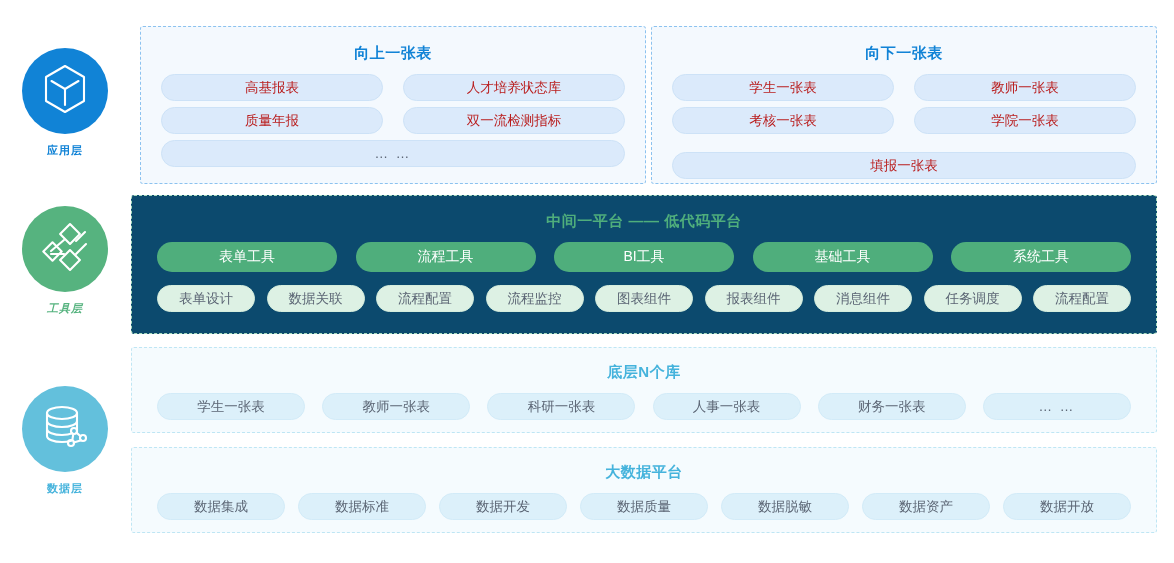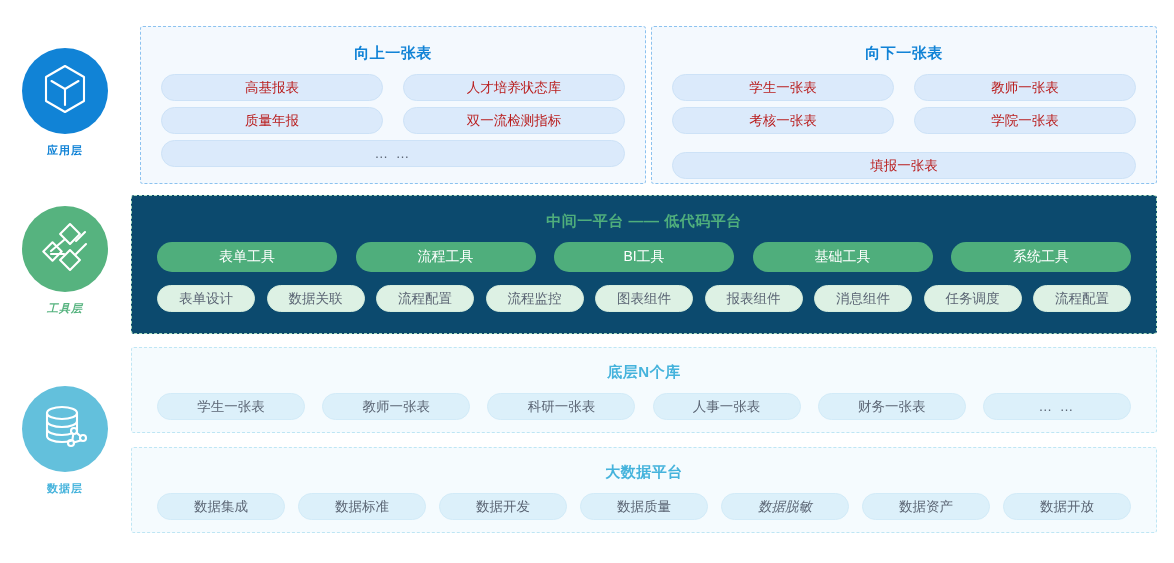--- a/index.html
+++ b/index.html
@@ -207,19 +207,19 @@
 
   <div class="panel" id="panel-bigdata">
     <div class="panel-inner" style="top:15px;">
       <div class="panel-title" style="color:#45b3dc;">大数据平台</div>
     </div>
     <div class="panel-inner row" style="top:45px;padding:0 25px;justify-content:space-between;">
       <div class="pill pill-cyan" style="width:128px;">数据集成</div>
       <div class="pill pill-cyan" style="width:128px;">数据标准</div>
       <div class="pill pill-cyan" style="width:128px;">数据开发</div>
       <div class="pill pill-cyan" style="width:128px;">数据质量</div>
-      <div class="pill pill-cyan" style="width:128px;font-style:italic;">数据脱敏</div>
+      <div class="pill pill-cyan" style="width:128px;">数据脱敏</div>
       <div class="pill pill-cyan" style="width:128px;">数据资产</div>
       <div class="pill pill-cyan" style="width:128px;">数据开放</div>
     </div>
   </div>
 
 </div>
 
 </body></html>

